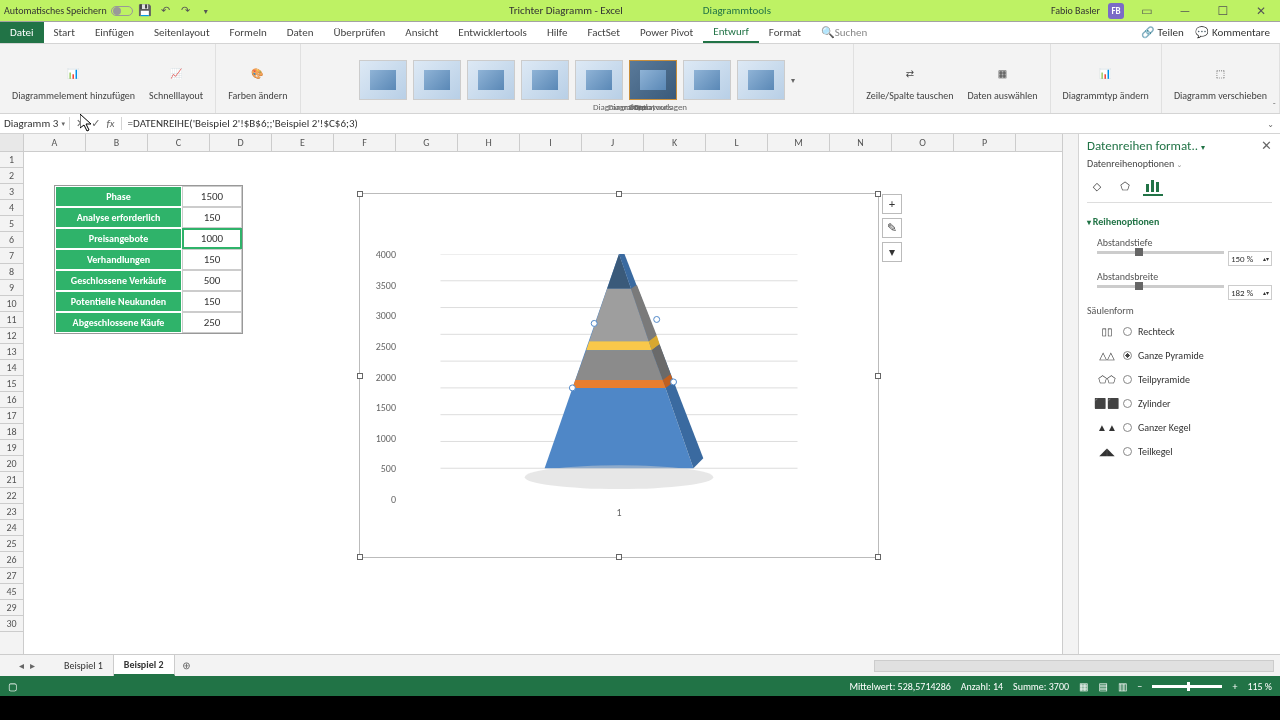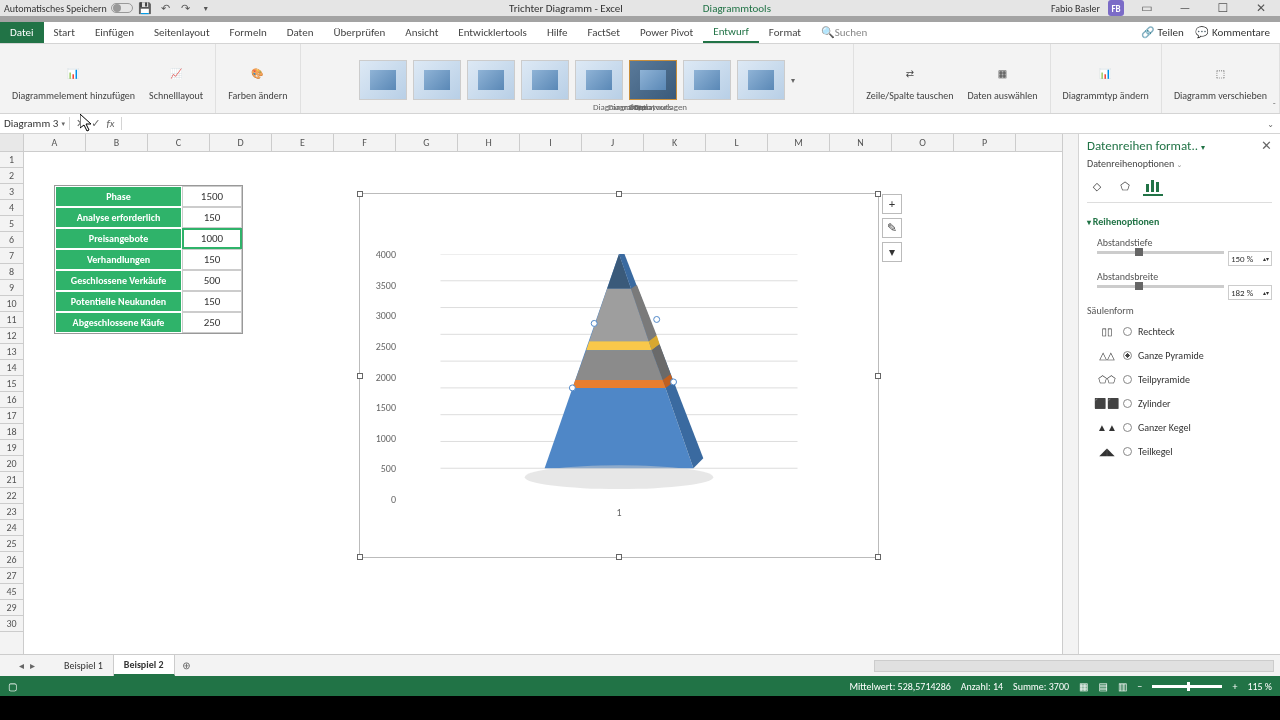--- a/index.html
+++ b/index.html
@@ -1,17 +1,17 @@
 <!DOCTYPE html>
 <html><head>
 <meta charset="utf-8">
 <style>
 * { margin:0; padding:0; box-sizing:border-box; font-family:"Segoe UI",Calibri,Arial,sans-serif; }
 body { background:#fff; width:1280px; height:720px; overflow:hidden; font-size:11px; color:#333; }
-.titlebar { height:22px; background:#e5e5e5; display:flex; align-items:center; padding:0 4px; border-bottom:6px solid #a3a3a3; position:relative; }
+.titlebar { height:22px; background:#bef264; display:flex; align-items:center; padding:0 4px; border-bottom:1px solid #a3a3a3; position:relative; }
 .titlebar .left { display:flex; align-items:center; gap:6px; }
 .autosave { display:flex; align-items:center; gap:4px; font-size:10px; }
 .toggle { width:22px; height:10px; border:1px solid #999; border-radius:5px; position:relative; }
 .toggle:before { content:""; position:absolute; left:1px; top:0; width:8px; height:8px; background:#999; border-radius:4px;}
 .qat-icon { width:14px; height:14px; display:flex; align-items:center; justify-content:center; color:#555; cursor:pointer; }
 .titlebar .center { position:absolute; left:50%; transform:translateX(-50%); display:flex; align-items:center; gap:80px; font-size:11px; }
 .doc-title { color:#333; }
 .diagram-tools { color:#217346; font-size:11px; }
 .titlebar .right { margin-left:auto; display:flex; align-items:center; gap:8px; }
 .user-name { font-size:10px; }
@@ -219,20 +219,21 @@
 <div class="formula-bar">
   <div class="name-box">
       <span>Diagramm 3</span>
       <span class="dd">▾</span>
     </div>
   <div class="fx-btns">
     <span>✕</span>
     <span>✓</span>
     <span><i>fx</i></span>
   </div>
+  <div class="formula-input">=DATENREIHE('Beispiel 2'!$B$6;;'Beispiel 2'!$C$6;3)</div>
   <div class="formula-exp">⌄</div>
 </div>
 
 <div class="sheet-area">
   <div class="grid-wrap">
     <div class="col-headers">
       <div class="corner"></div>
       <div id="col-headers-inner" style="display:flex;">
           <div class="ch">A</div>
           <div class="ch">B</div>

